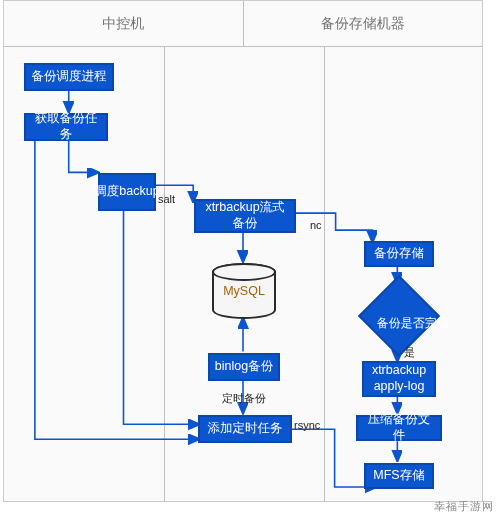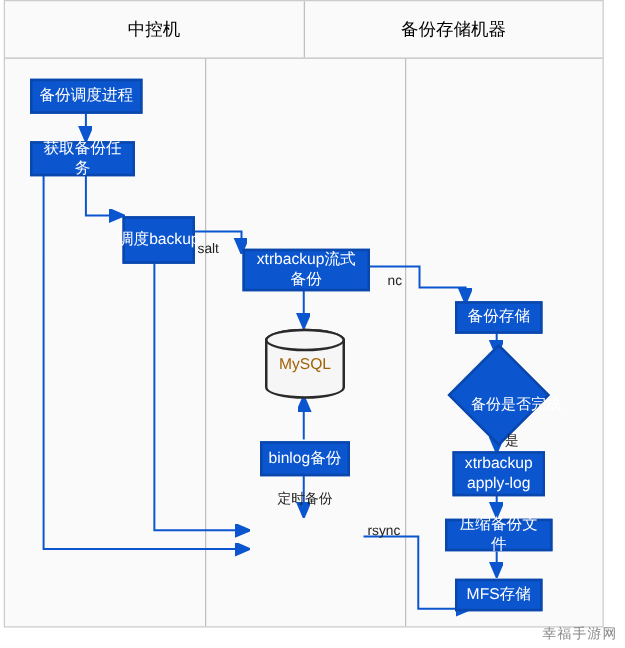--- a/index.html
+++ b/index.html
@@ -1,21 +1,21 @@
 <!DOCTYPE html>
 <html><head>
 <meta charset="utf-8">
 <style>
   * { box-sizing: border-box; margin: 0; padding: 0; }
   body { font-family: "Microsoft YaHei", Arial, sans-serif; background: #fafafa; }
   .stage { position: relative; width: 500px; height: 518px; background: #fff; overflow: hidden; }
   .canvas { position: absolute; left: 3px; top: 0; width: 480px; height: 502px; border: 1px solid #ccc; background: #fafafa; }
 
   .lanes { position: absolute; left: 0; top: 0; width: 100%; height: 46px; display: flex; border-bottom: 1px solid #bfbfbf; }
-  .lane { flex: 1; text-align: center; font-size: 14px; color: #000000; padding-top: 14px; }
+  .lane { flex: 1; text-align: center; font-size: 14px; color: #737373; padding-top: 14px; }
   .lane + .lane { border-left: 1px solid #bfbfbf; }
 
   .vline { position: absolute; top: 46px; bottom: 0; width: 1px; background: #bfbfbf; }
   .vline.a { left: 160px; }
   .vline.b { left: 320px; }
 
   .node {
     position: absolute;
     background: #0b55cf;
     color: #fff;
@@ -132,20 +132,21 @@
     <div class="node" style="left:94px; top:172px; width:58px; height:38px;">
         <span style="white-space:pre">调度backup</span>
       </div>
 
     <div class="node" style="left:190px; top:198px; width:102px; height:34px; white-space:pre;">xtrbackup流式
 备份</div>
     <div class="db" style="left:208px; top:262px;">
         <span style="z-index:2">MySQL</span>
       </div>
     <div class="node" style="left:204px; top:352px; width:72px; height:28px;">binlog备份</div>
+    <div class="node" style="left:194px; top:414px; width:94px; height:28px;">添加定时任务</div>
 
     <div class="node" style="left:360px; top:240px; width:70px; height:26px;">备份存储</div>
     <div class="decision" style="left:366px; top:286px; width:58px; height:58px;">
         <span>备份是否完成</span>
       </div>
     <div class="node" style="left:358px; top:360px; width:74px; height:36px; white-space:pre;">xtrbackup
 apply-log</div>
     <div class="node" style="left:352px; top:414px; width:86px; height:26px;">压缩备份文件</div>
     <div class="node" style="left:360px; top:462px; width:70px; height:26px;">MFS存储</div>
 

